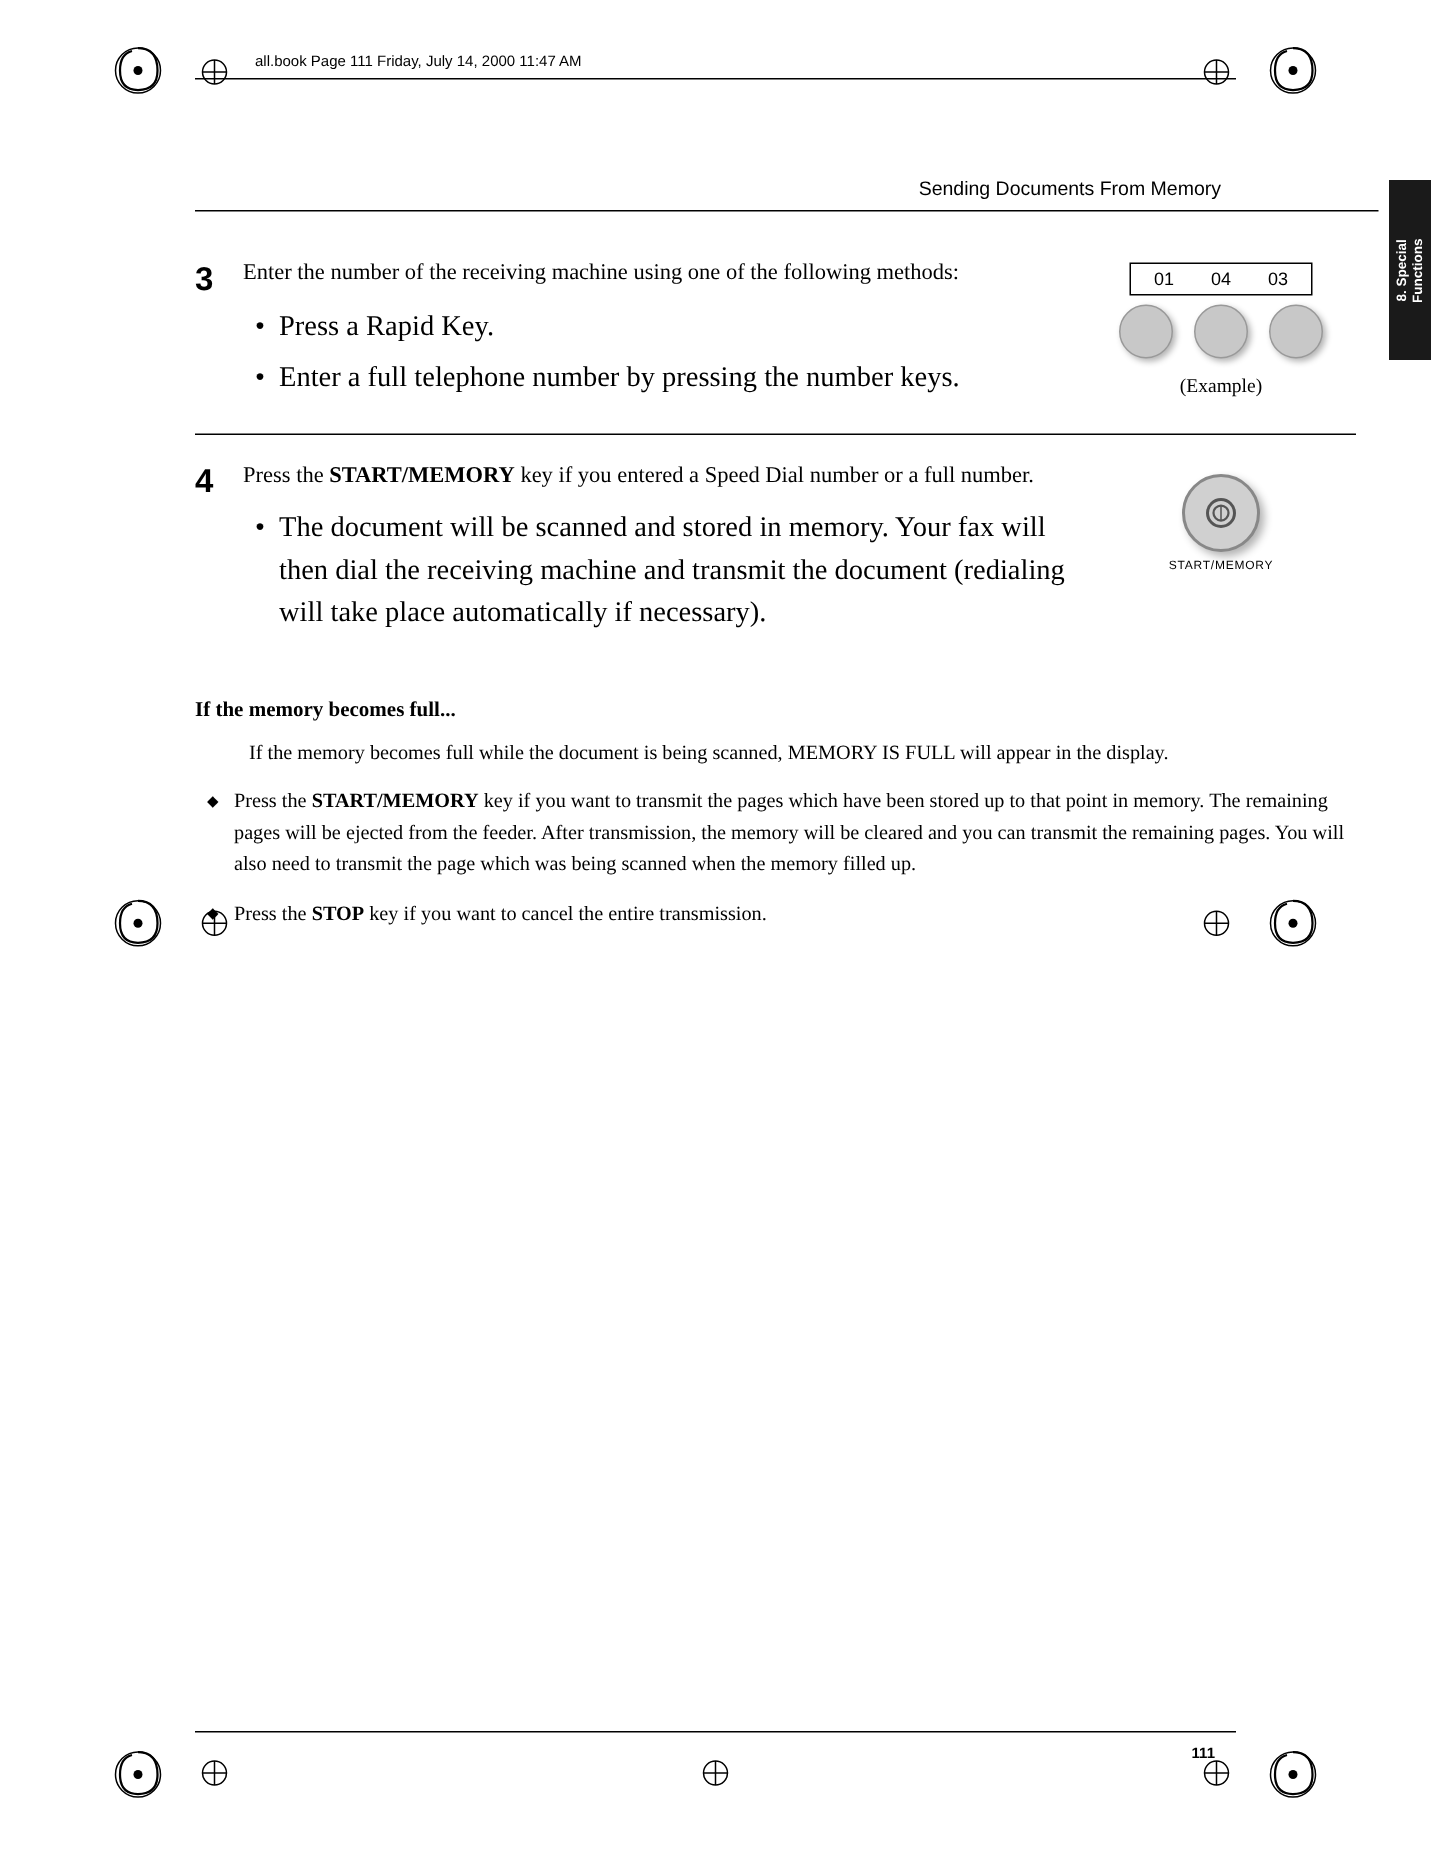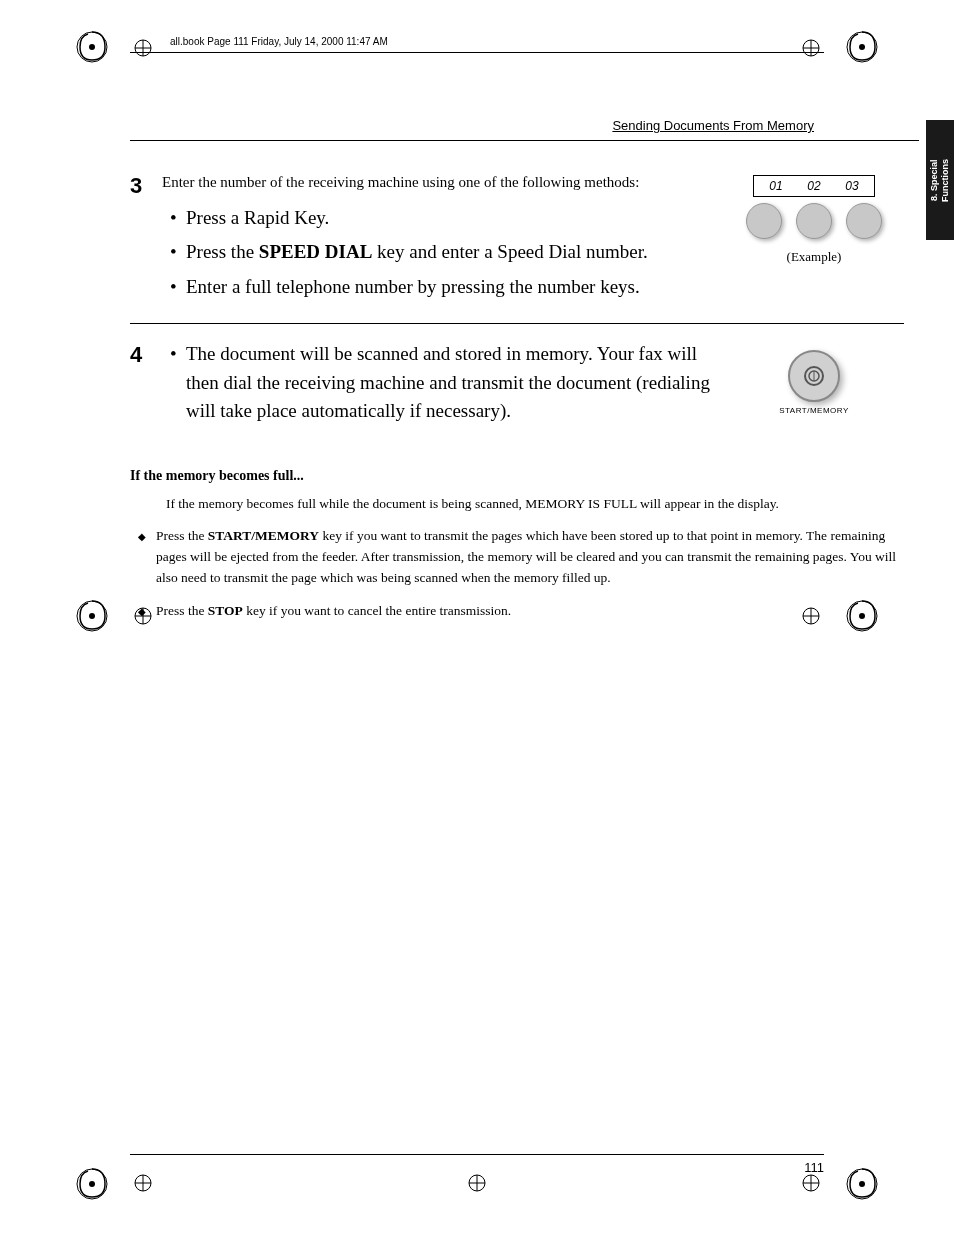--- a/index.html
+++ b/index.html
@@ -63,21 +63,20 @@
       right: 140px;
       display: flex;
       justify-content: flex-end;
       align-items: center;
       padding-bottom: 4px;
     }
     .page-header-title {
       font-size: 13px;
       font-family: Arial, sans-serif;
       color: #000;
-      text-decoration: underline;
     }
 
     
     .header-rule {
       position: absolute;
       top: 140px;
       left: 130px;
       right: 35px;
       height: 1px;
       background: #000;
@@ -156,21 +155,20 @@
       flex-direction: column;
       align-items: center;
     }
 
     .dial-numbers {
       display: flex;
       gap: 14px;
       margin-bottom: 6px;
       border: 1.5px solid #000;
       padding: 3px 10px;
-      font-style: italic;
     }
 
     .dial-number {
       font-size: 12px;
       font-family: Arial, sans-serif;
       min-width: 24px;
       text-align: center;
     }
 
     .dial-buttons {
@@ -268,23 +266,23 @@
       position: absolute;
       left: 0;
       font-size: 10px;
       top: 3px;
     }
 
     
     .page-number {
       position: absolute;
       bottom: 60px;
-      right: 130px;
-      font-size: 13px;
-      font-weight: normal;
+      right: 144px;
+      font-size: 10px;
+      font-weight: bold;
       font-family: Arial, sans-serif;
     }
 
     
     .bottom-rule {
       position: absolute;
       bottom: 80px;
       left: 130px;
       right: 130px;
       height: 1px;
@@ -342,44 +340,46 @@
 <div class="header-rule"></div>
 
 <div class="content">
 
   <div class="step-section">
     <div class="step-number">3</div>
     <div class="step-content">
       <p class="step-main-text">Enter the number of the receiving machine using one of the following methods:</p>
       <ul class="bullet-list">
         <li>Press a Rapid Key.</li>
-        <li>Press the <strong>SPEED DIAL</strong> key and enter a Speed Dial number.</li>
         <li>Enter a full telephone number by pressing the number keys.</li>
       </ul>
     </div>
     <div class="step-image">
       <div class="dial-buttons-container">
         <div class="dial-numbers">
           <span class="dial-number">01</span>
-          <span class="dial-number">02</span>
+          <span class="dial-number">04</span>
           <span class="dial-number">03</span>
         </div>
         <div class="dial-buttons">
           <div class="dial-btn"></div>
           <div class="dial-btn"></div>
           <div class="dial-btn"></div>
         </div>
         <div class="example-label">(Example)</div>
       </div>
     </div>
   </div>
 
   <div class="step-section" style="border-bottom: none;">
     <div class="step-number">4</div>
     <div class="step-content">
+      <p class="step-main-text">
+        Press the <strong>START/MEMORY</strong> key if you entered a Speed Dial number or a full number.
+      </p>
       <ul class="bullet-list">
         <li>The document will be scanned and stored in memory. Your fax will then dial the receiving machine and transmit the document (redialing will take place automatically if necessary).</li>
       </ul>
     </div>
     <div class="step-image" style="padding-top: 10px;">
       <div class="start-memory-btn">
         <div class="start-btn-circle">
           <div class="start-btn-inner">
             <svg width="12" height="12" viewBox="0 0 12 12">
               <circle cx="6" cy="6" r="5" fill="none" stroke="#555" stroke-width="1.5"></circle>

